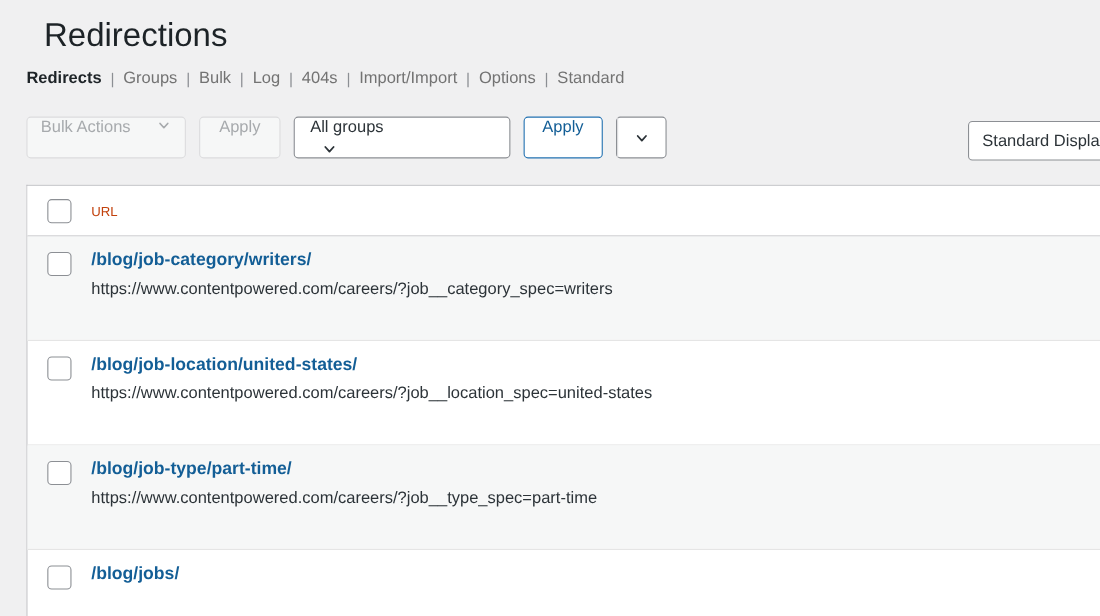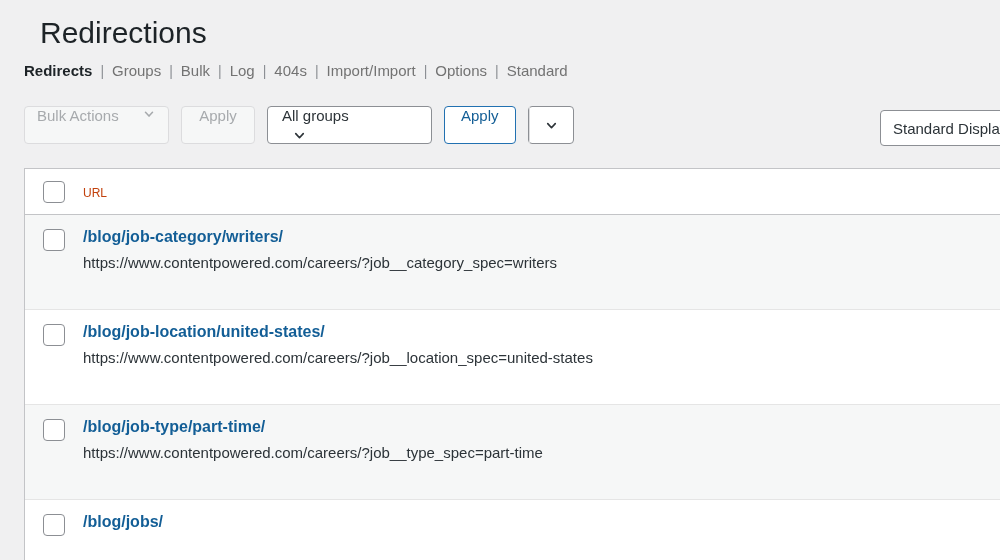--- a/index.html
+++ b/index.html
@@ -141,21 +141,21 @@
     background: #fff;
     padding: 0 16px;
   }
   .ctl .chev {
     margin-left: 10px;
     display: inline-block;
   }
   .bulk-actions { width: 145px; justify-content: space-between; }
   .bulk-actions .chev { margin-left: 4px; }
   .apply-disabled { width: 74px; justify-content: center; padding: 0; }
-  .groups-select { width: 165px; justify-content: space-between; padding: 0 12px 0 14px; flex-direction: column; }
+  .groups-select { width: 197px; justify-content: space-between; padding: 0 12px 0 14px; flex-direction: column; }
   .filters-btn { padding: 0; }
   .filters-label { padding: 0 16px; display: inline-flex; align-items: center; height: 100%; }
   .filters-divider {
     width: 1px;
     height: 100%;
     background: #dcdcde;
   }
   .filters-chev {
     padding: 0 14px;
     display: inline-flex;

